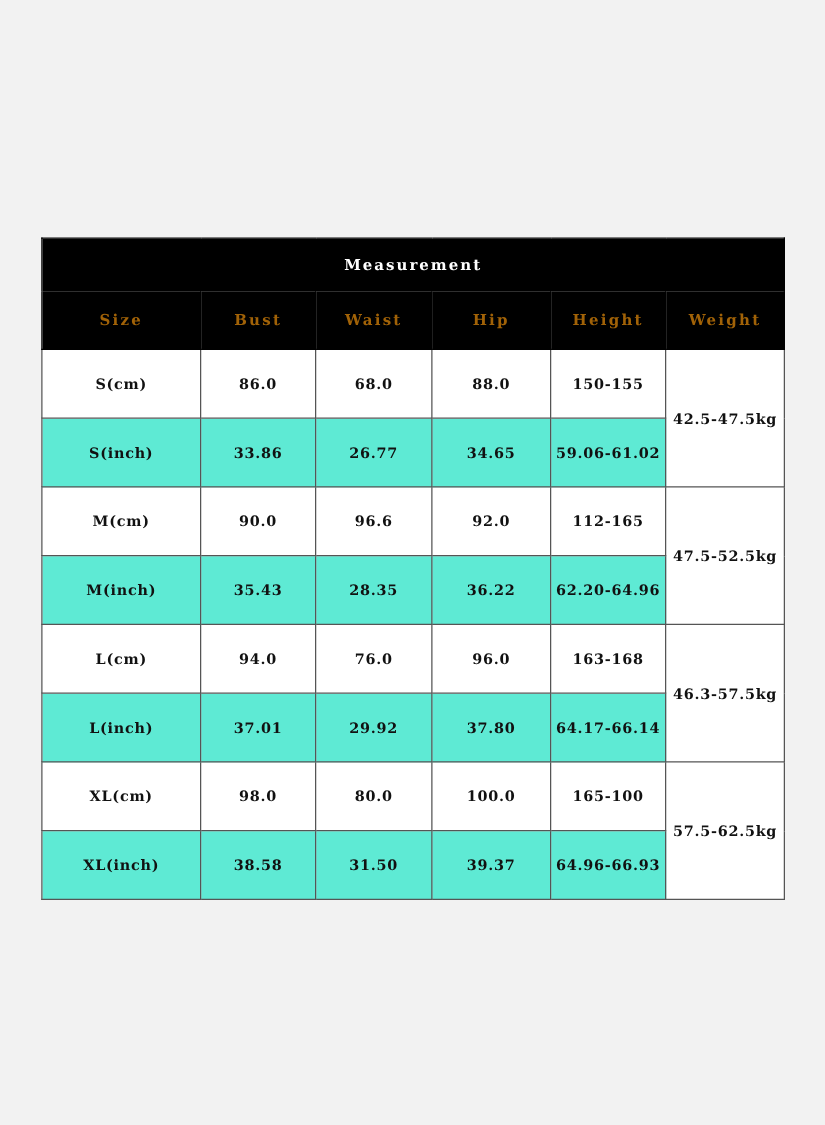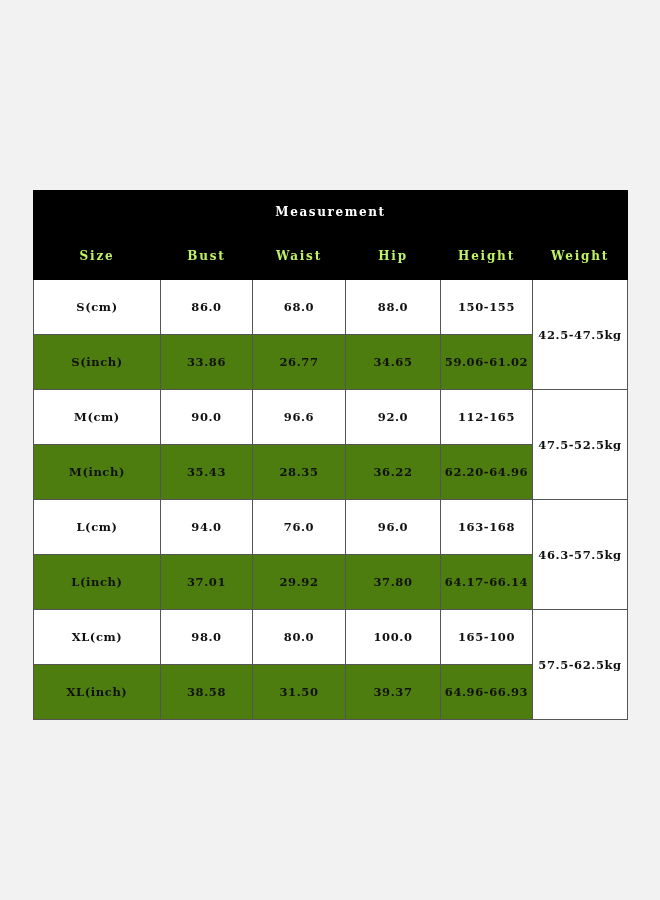--- a/index.html
+++ b/index.html
@@ -48,32 +48,32 @@
     background: #000000;
     color: #ffffff;
     border: 1px solid #000000;
     border-bottom: none;
     height: 42px;
     font-size: 12px;
     letter-spacing: 1.6px;
   }
   tr.head-row th {
     background: #000000;
-    color: #bef264;
+    color: #a16207;
     border: 1px solid #000000;
     border-top: none;
     height: 46px;
     font-size: 12px;
     letter-spacing: 1.8px;
   }
 
   
   tr.data-row td { height: 54px; }
   tr.row-light td.cell { background: #ffffff; margin-top: 28px; }
-  tr.row-dark  td.cell { background: #4d7c0f; }
+  tr.row-dark  td.cell { background: #5eead4; }
 
   td.weight-cell {
     background: #ffffff !important;
     font-size: 11.5px;
     letter-spacing: 0.5px;
     border-radius: 23px;
   }
 
   
   col.c-size   { width: 127px; }

